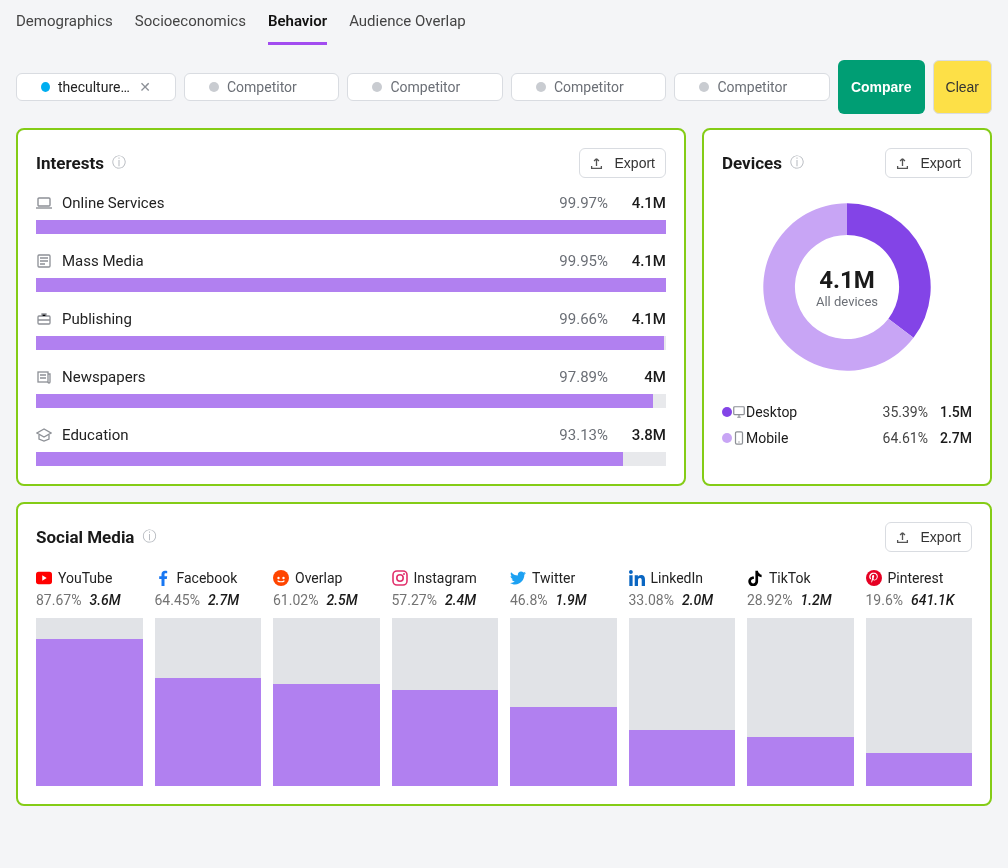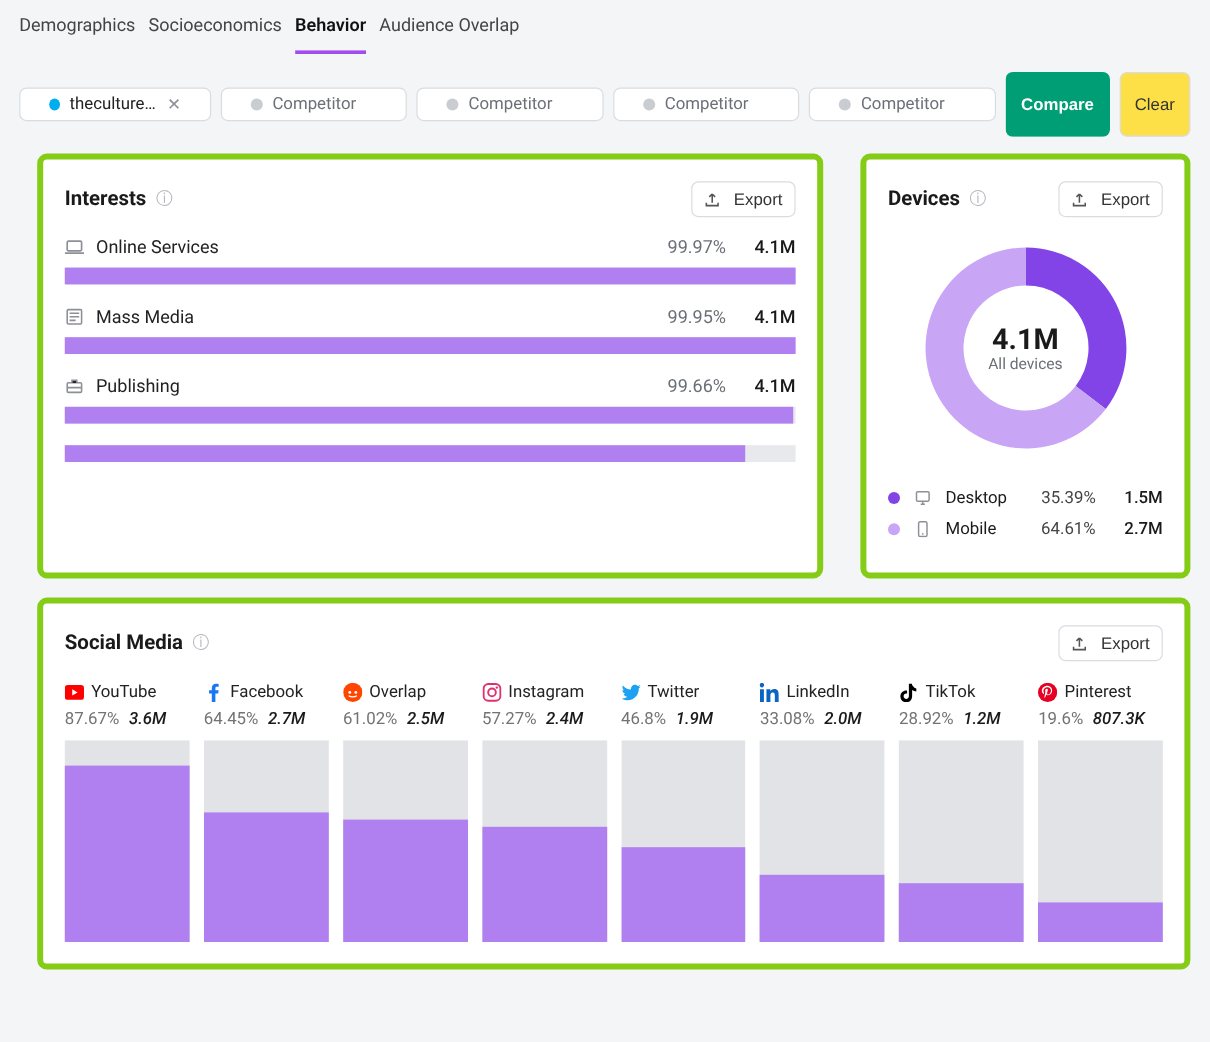--- a/index.html
+++ b/index.html
@@ -5,21 +5,21 @@
   * { box-sizing: border-box; margin: 0; padding: 0; }
   body {
     font-family: -apple-system, BlinkMacSystemFont, "Segoe UI", Roboto, Helvetica, Arial, sans-serif;
     background: #f4f5f7;
     color: #1a1a1a;
     width: 1008px;
     padding: 0 16px 16px;
     font-size: 14px;
   }
   
-  .tabs { display: flex; gap: 11px; padding: 12px 0 0 0; border-bottom: 1px solid transparent; }
+  .tabs { display: flex; gap: 22px; padding: 12px 0 0 0; border-bottom: 1px solid transparent; }
   .tab { padding: 0 0 12px 0; font-size: 15px; color: #444; cursor: pointer; }
   .tab.active { color: #111; font-weight: 600; border-bottom: 3px solid #a24cf0; }
   
   .comp-row { display: flex; gap: 8px; align-items: center; padding: 14px 0; }
   .chip {
     background: #fff; border: 1px solid #d9dce1; border-radius: 6px;
     height: 28px; padding: 0 24px; display: flex; align-items: center; gap: 8px;
     flex: 1;
   }
   .chip.filled { flex: 0 0 auto; width: 160px; }
@@ -31,21 +31,21 @@
   .close { color: #8b8f96; cursor: pointer; font-size: 14px; }
   .btn {
     height: 54px; padding: 0 12px; border-radius: 6px; border: 1px solid transparent;
     font-size: 14px; cursor: pointer; display: inline-flex; align-items: center;
   }
   .btn.primary { background: #009e74; color: #fff; font-weight: 600; }
   .btn.secondary { background: #fde047; color: #333; border-color: #d9dce1; }
   
   .main-grid { display: grid; grid-template-columns: 1fr 290px; gap: 16px; }
   .card {
-    background: #fff; border: 5px solid #84cc16; border-radius: 8px; padding: 18px; margin-left: 15px;
+    background: #fff; border: 2px solid #84cc16; border-radius: 8px; padding: 18px;
   }
   .card-header { display: flex; justify-content: space-between; align-items: center; margin-bottom: 16px; }
   .card-title { font-size: 17px; font-weight: 700; color: #1a1a1a; display: flex; align-items: center; gap: 8px; }
   .info-icon { color: #b3b7bd; font-size: 14px; font-weight: normal; }
   .export-btn {
     border: 1px solid #d9dce1; border-radius: 6px; padding: 6px 10px; background: #fff;
     display: inline-flex; align-items: center; gap: 12px; cursor: pointer; font-size: 14px; color: #333;
   }
   .export-icon { width: 13px; height: 13px; }
   
@@ -57,21 +57,21 @@
   .int-pct { color: #6b6f76; font-size: 15px; width: 70px; text-align: right; }
   .int-count { color: #1a1a1a; font-size: 15px; width: 48px; text-align: right; font-weight: 500; }
   .int-bar { width: 100%; height: 14px; background: #e8e9ec; border-radius: 0; position: relative; }
   .int-bar-fill { height: 100%; background: #b180f0; }
   
   .donut-wrap { display: flex; justify-content: center; position: relative; margin: 6px 0 24px; }
   .donut { width: 186px; height: 186px; }
   .donut-center { position: absolute; top: 50%; left: 50%; transform: translate(-50%, -50%); text-align: center; }
   .donut-val { font-size: 24px; font-weight: 700; }
   .donut-label { font-size: 13px; color: #6b6f76; }
-  .legend-row { display: flex; align-items: center; gap: 12px; font-size: 14px; margin-bottom: 10px; }
+  .legend-row { display: flex; align-items: center; gap: 0; font-size: 14px; margin-bottom: 10px; }
   .legend-dot { width: 10px; height: 10px; border-radius: 50%; }
   .legend-name { flex: 1; }
   .legend-pct { width: 62px; text-align: right; color: #444; }
   .legend-count { width: 44px; text-align: right; font-weight: 500; }
   .dev-icon { color: #8d9096; display: inline-flex; }
   
   .social-card { margin-top: 16px; }
   .social-grid { display: flex; gap: 12px; }
   .social-col { flex: 1; display: flex; flex-direction: column; }
   .social-head { display: flex; align-items: center; gap: 6px; font-size: 14px; color: #222; margin-bottom: 4px; height: 20px; }
@@ -174,20 +174,47 @@
             </span>
       <span class="int-name">Publishing</span>
       <span class="int-pct">99.66%</span>
       <span class="int-count">4.1M</span>
     </div>
     <div class="int-bar">
       <div class="int-bar-fill" style="width:99.66%"></div>
     </div>
         </div>
         <div class="interest-row">
+    <div class="interest-head">
+      <span class="int-icon">
+              <svg width="16" height="16" viewBox="0 0 16 16">
+                <rect x="2" y="3" width="10" height="10" fill="none" stroke="#8d9096" stroke-width="1.3"></rect>
+                <path d="M12 5h2v8a1 1 0 0 1-2 0M4 6h6M4 9h6" stroke="#8d9096" stroke-width="1.3" fill="none"></path>
+              </svg>
+            </span>
+      <span class="int-name">Newspapers</span>
+      <span class="int-pct">97.89%</span>
+      <span class="int-count">4M</span>
+    </div>
+    <div class="int-bar">
+      <div class="int-bar-fill" style="width:97.89%"></div>
+    </div>
+        </div>
+        <div class="interest-row">
+    <div class="interest-head">
+      <span class="int-icon">
+              <svg width="16" height="16" viewBox="0 0 16 16">
+                <path d="M8 2L1 6l7 4 7-4-7-4z" fill="none" stroke="#8d9096" stroke-width="1.3"></path>
+                <path d="M3 8v4l5 2 5-2V8" fill="none" stroke="#8d9096" stroke-width="1.3"></path>
+              </svg>
+            </span>
+      <span class="int-name">Education</span>
+      <span class="int-pct">93.13%</span>
+      <span class="int-count">3.8M</span>
+    </div>
     <div class="int-bar">
       <div class="int-bar-fill" style="width:93.13%"></div>
     </div>
         </div>
       </div>
   </div>
 
   <div class="card">
     <div class="card-header">
       <div class="card-title">
@@ -384,20 +411,20 @@
       <span class="brand-icon">
             <svg width="16" height="16" viewBox="0 0 16 16">
               <circle cx="8" cy="8" r="8" fill="#e60023"></circle>
               <path fill="#fff" d="M8 2.5c-3 0-4.8 2-4.8 4.2 0 1 .5 2.2 1.4 2.6.2.1.2 0 .3-.1l.2-.7c0-.1 0-.2-.1-.3-.3-.4-.5-1-.5-1.5 0-1.5 1.2-3 3.3-3 1.8 0 3 1.2 3 2.8 0 1.9-1 3.2-2.2 3.2-.7 0-1.2-.5-1-1.3.2-.9.6-1.8.6-2.4 0-.6-.3-1-.9-1-.7 0-1.3.7-1.3 1.7 0 .6.2 1 .2 1l-.8 3.5c-.1.6 0 1.5 0 1.6 0 .1.1.1.1 0 .1-.1.8-1.1 1-1.7l.4-1.4c.2.4.8.7 1.5.7 2 0 3.4-1.8 3.4-4.1 0-2-1.7-3.8-4.2-3.8z"></path>
             </svg>
           </span>
       <span>Pinterest</span>
     </div>
     <div class="social-stats">
       <span class="social-pct">19.6%</span>
-      <span class="social-count">807.3K</span>
+      <span class="social-count">641.1K</span>
     </div>
     <div class="social-bar">
       <div class="social-fill" style="height:19.6%"></div>
     </div>
       </div>
     </div>
 </div>
 
 </body></html>

